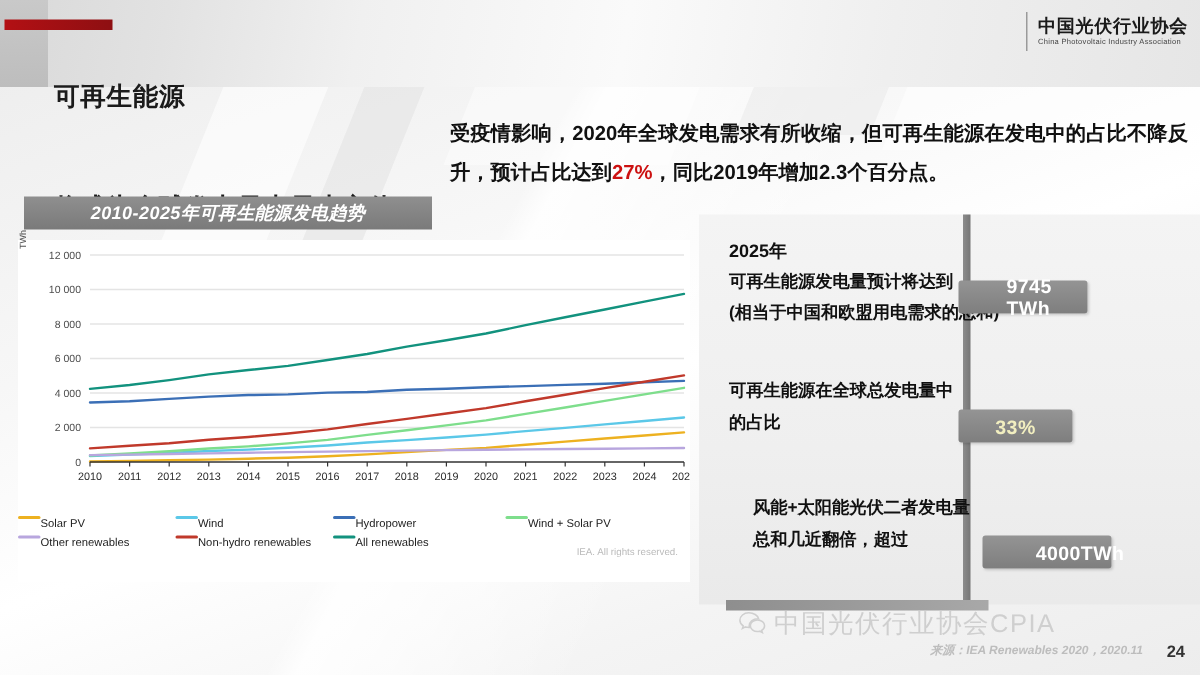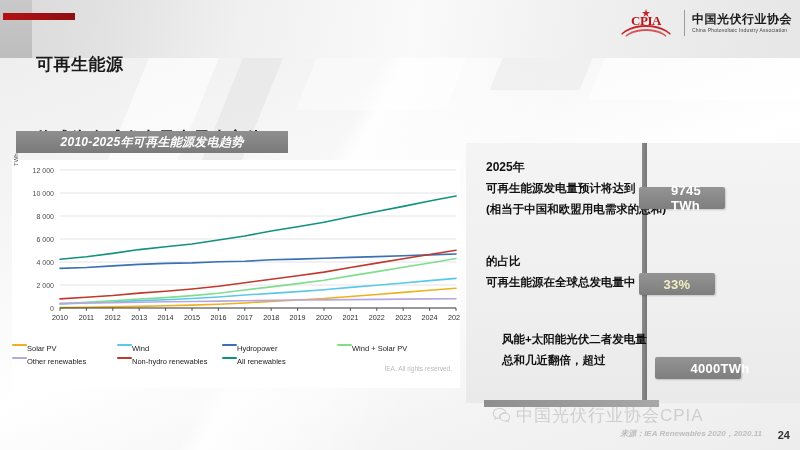--- a/index.html
+++ b/index.html
@@ -170,33 +170,28 @@
   <div id="header-band"></div>
   <div id="header-grayblock"></div>
   <div id="accent-bar"></div>
 
   <div id="title-wrap">
     <div id="title-line1">可再生能源</div>
     <div id="title-line2">将成为全球发电量中最大主体</div>
   </div>
 
   <div id="logo">
-    <div id="logo-mark">
-      <div id="logo-spark"></div>
-      <div id="logo-cpia">CPIA</div>
-      <div id="logo-arc"></div>
-      <div id="logo-arc2"></div>
-    </div>
     <div id="logo-divider"></div>
     <div>
       <div id="logo-text-cn">中国光伏行业协会</div>
       <div id="logo-text-en">China Photovoltaic Industry Association</div>
     </div>
   </div>
 
+  <div id="lead"><span>受疫情影响，2020年全球发电需求有所收缩，但可再生能源在发电中的占比不降反升，预计占比达到</span><span class="hl-red">27%</span><span>，同比2019年增加2.3个百分点。</span></div>
 
   <div id="chart-banner">
     <span id="chart-banner-text">2010-2025年可再生能源发电趋势</span>
   </div>
 
   <div id="chart-card">
     <div id="y-axis-label">TWh</div>
     <div id="chart-area">
       <svg id="chart-svg" width="448" height="165" viewBox="0 0 448 165">
         <g id="gridlines">
@@ -304,22 +299,22 @@
     <div id="panel-spine"></div>
 
     <div class="panel-item" style="top:14px;">
       <div class="p-heading">2025年</div>
       <div class="p-line">可再生能源发电量预计将达到</div>
       <div class="p-note">(相当于中国和欧盟用电需求的总和)</div>
       <div class="badge" id="badge-1">9745 TWh</div>
     </div>
 
     <div class="panel-item" style="top:108px;">
+      <div class="p-line">可再生能源在全球总发电量中</div>
       <div class="p-line">的占比</div>
-      <div class="p-line">可再生能源在全球总发电量中</div>
       <div class="badge" id="badge-2">33%</div>
     </div>
 
     <div class="panel-item" style="top:186px;margin-left:16px;">
       <div class="p-line">风能+太阳能光伏二者发电量</div>
       <div class="p-line">总和几近翻倍，超过</div>
       <div class="badge" id="badge-3">4000TWh</div>
     </div>
   </div>
 

